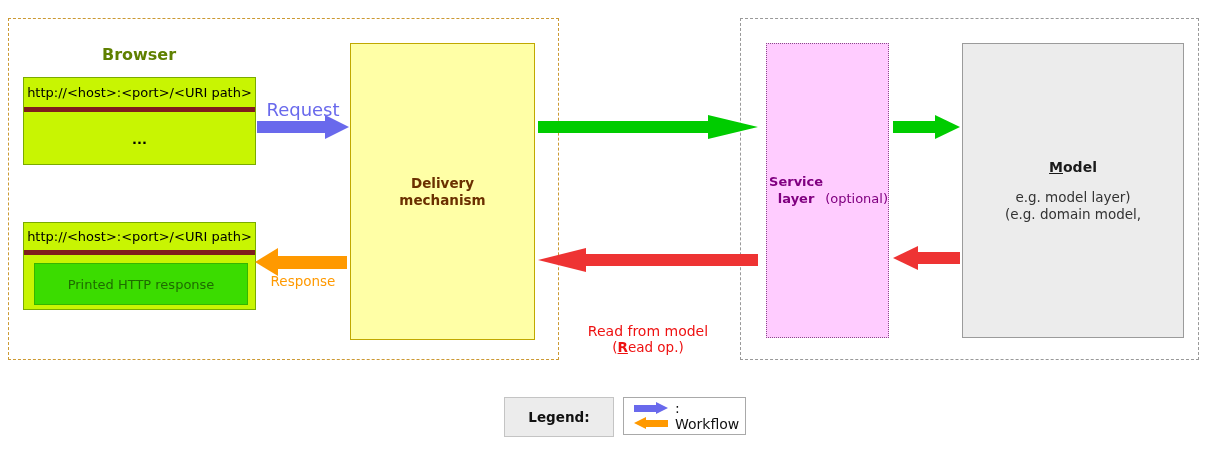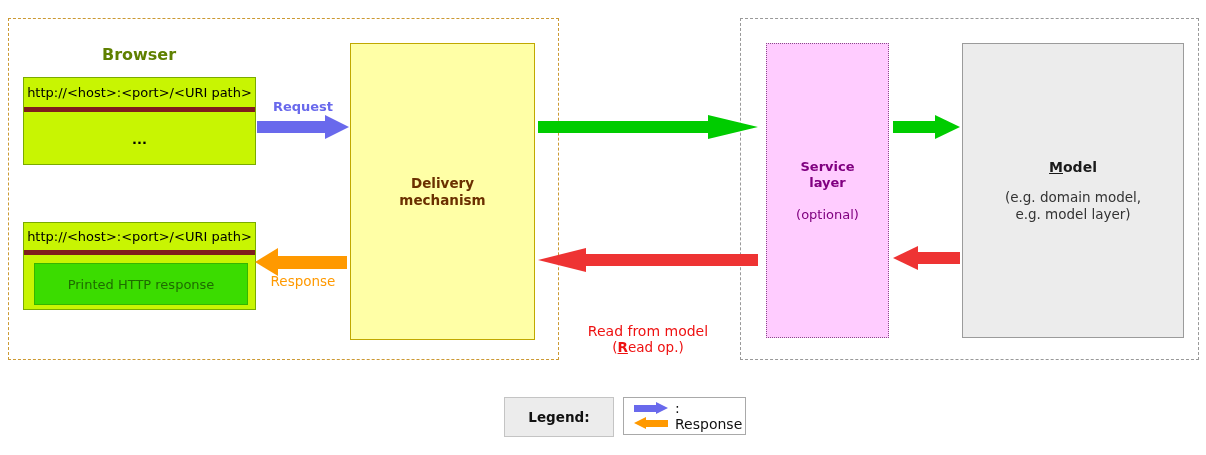--- a/index.html
+++ b/index.html
@@ -29,36 +29,36 @@
   
   .delivery-box { position:absolute; left:350px; top:43px; width:183px; height:295px;
                   background:#ffffa6; border:1px solid #c0a800;
                   display:flex; align-items:center; justify-content:center; }
   .delivery-label { width:120px; text-align:center; color:#6b3000; font-weight:bold;
                     font-size:13.5px; line-height:1.2; }
 
   
   .service-box { position:absolute; left:766px; top:43px; width:121px; height:293px;
                  background:#ffccff; border:1px dotted #8a4a8a;
-                 display:flex; flex-direction:column; align-items:center; justify-content:center; }
+                 display:flex; flex-direction:row; align-items:center; justify-content:center; }
   .service-title { width:64px; text-align:center; color:#800080; font-weight:bold;
                    font-size:13px; line-height:1.25; }
   .service-sub { margin-top:16px; color:#800080; font-size:13px; }
 
   
   .model-box { position:absolute; left:962px; top:43px; width:220px; height:293px;
                background:#ececec; border:1px solid #9b9b9b;
                display:flex; flex-direction:column; align-items:center; justify-content:center; }
   .model-title { color:#1a1a1a; font-weight:bold; font-size:14px; }
   .model-title .uline { text-decoration:underline; }
   .model-sub { margin-top:14px; text-align:center; color:#333333; font-size:13.5px; line-height:1.25; }
 
   
   .request-label  { position:absolute; left:256px; top:99px;  width:94px; text-align:center;
-                    color:#6969ec; font-weight:bold; font-size:13px; }
+                    color:#6969ec; font-weight:normal; font-size:18px; }
   .response-label { position:absolute; left:256px; top:273px; width:94px; text-align:center;
                     color:#ff9900; font-weight:normal; font-size:13.5px; }
   .update-label { position:absolute; left:538px; top:78px; width:220px; text-align:center;
                   color:#009300; font-size:13.5px; line-height:1.18; }
   .update-label .t { font-weight:bold; font-size:14px; }
   .read-label   { position:absolute; left:538px; top:275px; width:220px; text-align:center;
                   color:#ee1111; font-size:13.5px; line-height:1.18; }
   .read-label .t { font-weight:normal; font-size:14px;margin-top:48px; }
   .bu { font-weight:bold; text-decoration:underline; }
 
@@ -177,35 +177,35 @@
     <div class="head"></div>
   </div>
   <div class="arrow arr-model-svc">
     <div class="head"></div>
     <div class="shaft"></div>
   </div>
 
   <div class="model-box">
     <div class="model-title"><span class="uline">M</span><span>odel</span></div>
     <div class="model-sub">
+      <div>e.g. model layer)</div>
       <div>(e.g. domain model,</div>
-      <div>e.g. model layer)</div>
     </div>
   </div>
 
   <div class="legend-box">
     <span>Legend:</span>
   </div>
   <div class="workflow-box">
     <div class="mini-arrows">
       <div class="mini mini-blue">
         <div class="shaft"></div>
         <div class="head"></div>
       </div>
       <div class="mini mini-orange">
         <div class="head"></div>
         <div class="shaft"></div>
       </div>
     </div>
-    <div class="workflow-text">: Response</div>
+    <div class="workflow-text">: Workflow</div>
   </div>
 
 </div>
 
 </body></html>

